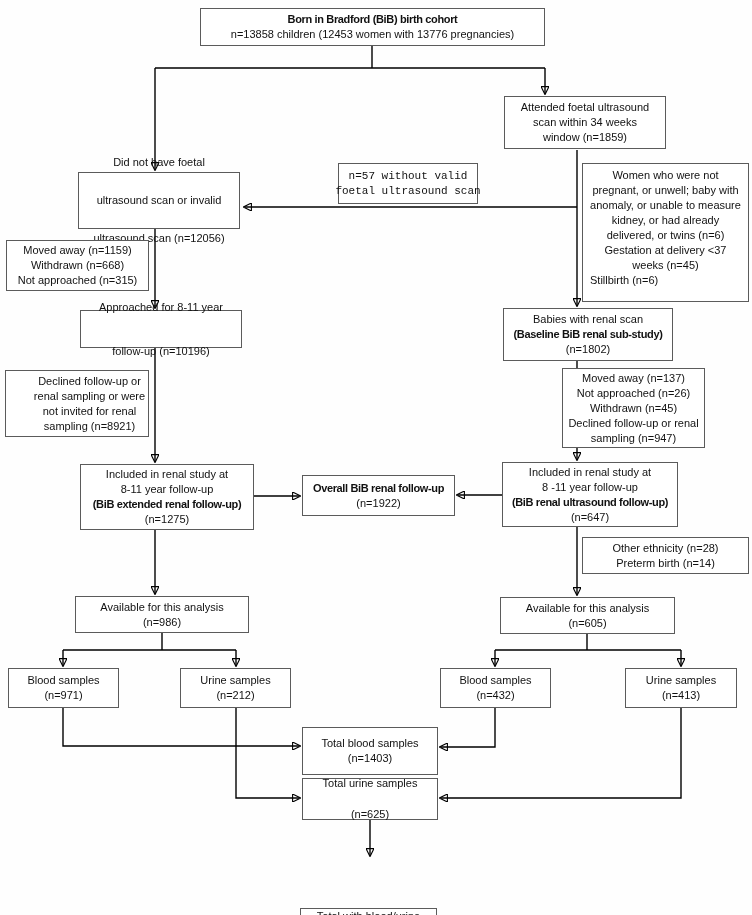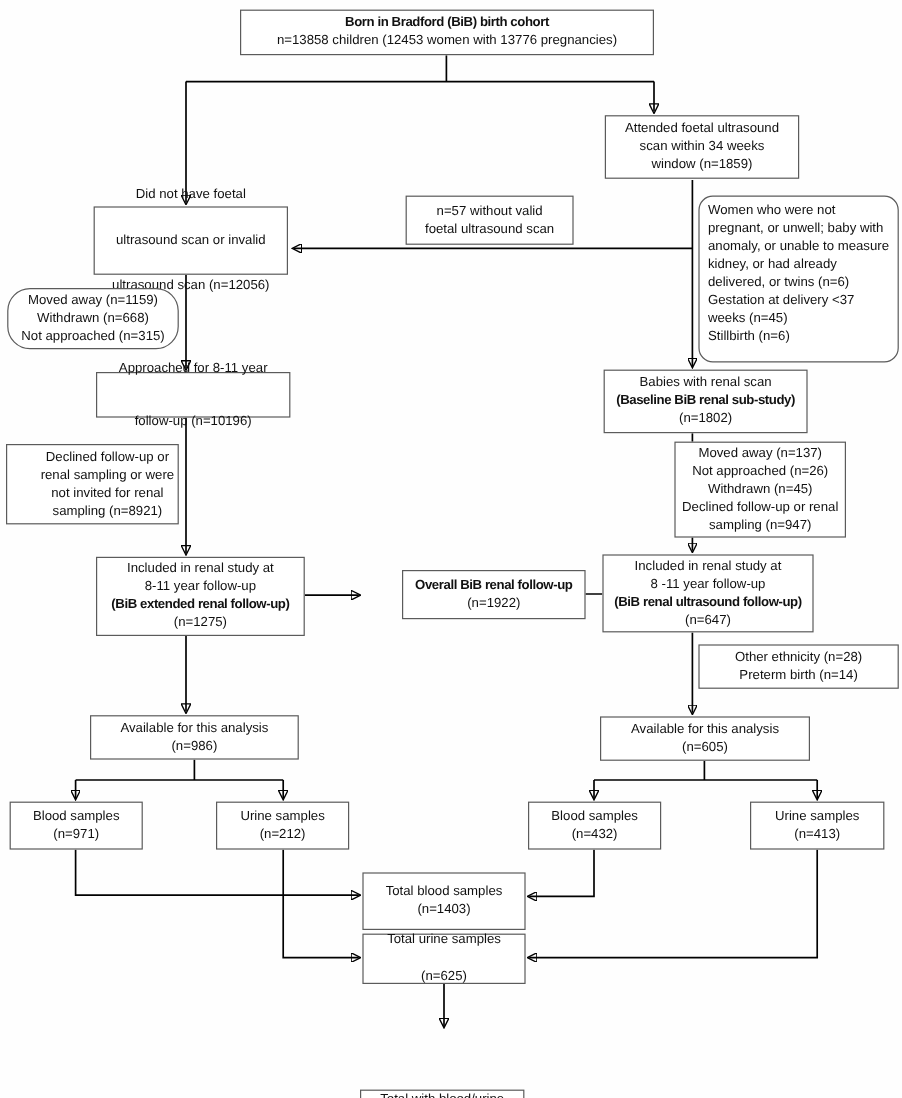--- a/index.html
+++ b/index.html
@@ -16,21 +16,21 @@
   }
   .arrows{position:absolute;left:0;top:0;pointer-events:none;}
   .arrows path{stroke:var(--arrow);stroke-width:1.4;fill:none;}
   .box{
     position:absolute;box-sizing:border-box;background:#fff;
     border:1px solid var(--box-border);
     display:flex;flex-direction:column;justify-content:center;align-items:center;
     font-size:11px;line-height:15px;text-align:right;padding:2px 3px;
   }
   .box .ln{white-space:nowrap;}
-  .box.wrap{align-items:flex-start;text-align:left;padding:4px 7px;justify-content:flex-start;border-radius:12px;}
+  .box.wrap{align-items:flex-start;text-align:center;padding:4px 7px;justify-content:flex-start;}
   .box.wrap .ln{white-space:normal;}
   .ln.b{font-weight:bold;letter-spacing:-0.35px;}
 </style>
 </head>
 <body>
 
 <div class="canvas">
 
   <svg class="arrows" width="752" height="915" viewBox="0 0 752 915">
     <defs>
@@ -73,32 +73,32 @@
     <div class="ln">scan within 34 weeks</div>
     <div class="ln">window (n=1859)</div>
   </div>
 
   <div class="box" style="left:78px;top:172px;width:162px;height:57px;gap:23px;">
     <div class="ln">Did not have foetal</div>
     <div class="ln">ultrasound scan or invalid</div>
     <div class="ln">ultrasound scan (n=12056)</div>
   </div>
 
-  <div class="box" style="left:338px;top:163px;width:140px;height:41px;">
+  <div class="box" style="left:338px;top:163px;width:140px;height:41px;font-family:Liberation Mono, monospace;">
     <div class="ln">n=57 without valid</div>
     <div class="ln">foetal ultrasound scan</div>
   </div>
 
   <div class="box wrap" style="left:582px;top:163px;width:167px;height:139px;">
     <div class="ln">Women who were not pregnant, or unwell; baby with anomaly, or unable to measure kidney, or had already delivered, or twins (n=6)</div>
     <div class="ln">Gestation at delivery &lt;37 weeks (n=45)</div>
     <div class="ln">Stillbirth (n=6)</div>
   </div>
 
-  <div class="box" style="left:6px;top:240px;width:143px;height:51px;border-radius:19px;">
+  <div class="box" style="left:6px;top:240px;width:143px;height:51px;">
     <div class="ln">Moved away (n=1159)</div>
     <div class="ln">Withdrawn (n=668)</div>
     <div class="ln">Not approached (n=315)</div>
   </div>
 
   <div class="box" style="left:80px;top:310px;width:162px;height:38px;gap:29px;">
     <div class="ln">Approached for 8-11 year</div>
     <div class="ln">follow-up (n=10196)</div>
   </div>
 
@@ -123,21 +123,21 @@
     <div class="ln">sampling (n=947)</div>
   </div>
 
   <div class="box" style="left:80px;top:464px;width:174px;height:66px;">
     <div class="ln">Included in renal study at</div>
     <div class="ln">8-11 year follow-up</div>
     <div class="ln b">(BiB extended renal follow-up)</div>
     <div class="ln">(n=1275)</div>
   </div>
 
-  <div class="box" style="left:302px;top:475px;width:153px;height:41px;margin-left:33px;">
+  <div class="box" style="left:302px;top:475px;width:153px;height:41px;">
     <div class="ln b">Overall BiB renal follow-up</div>
     <div class="ln">(n=1922)</div>
   </div>
 
   <div class="box" style="left:502px;top:462px;width:176px;height:65px;">
     <div class="ln">Included in renal study at</div>
     <div class="ln">8 -11 year follow-up</div>
     <div class="ln b">(BiB renal ultrasound follow-up)</div>
     <div class="ln">(n=647)</div>
   </div>

